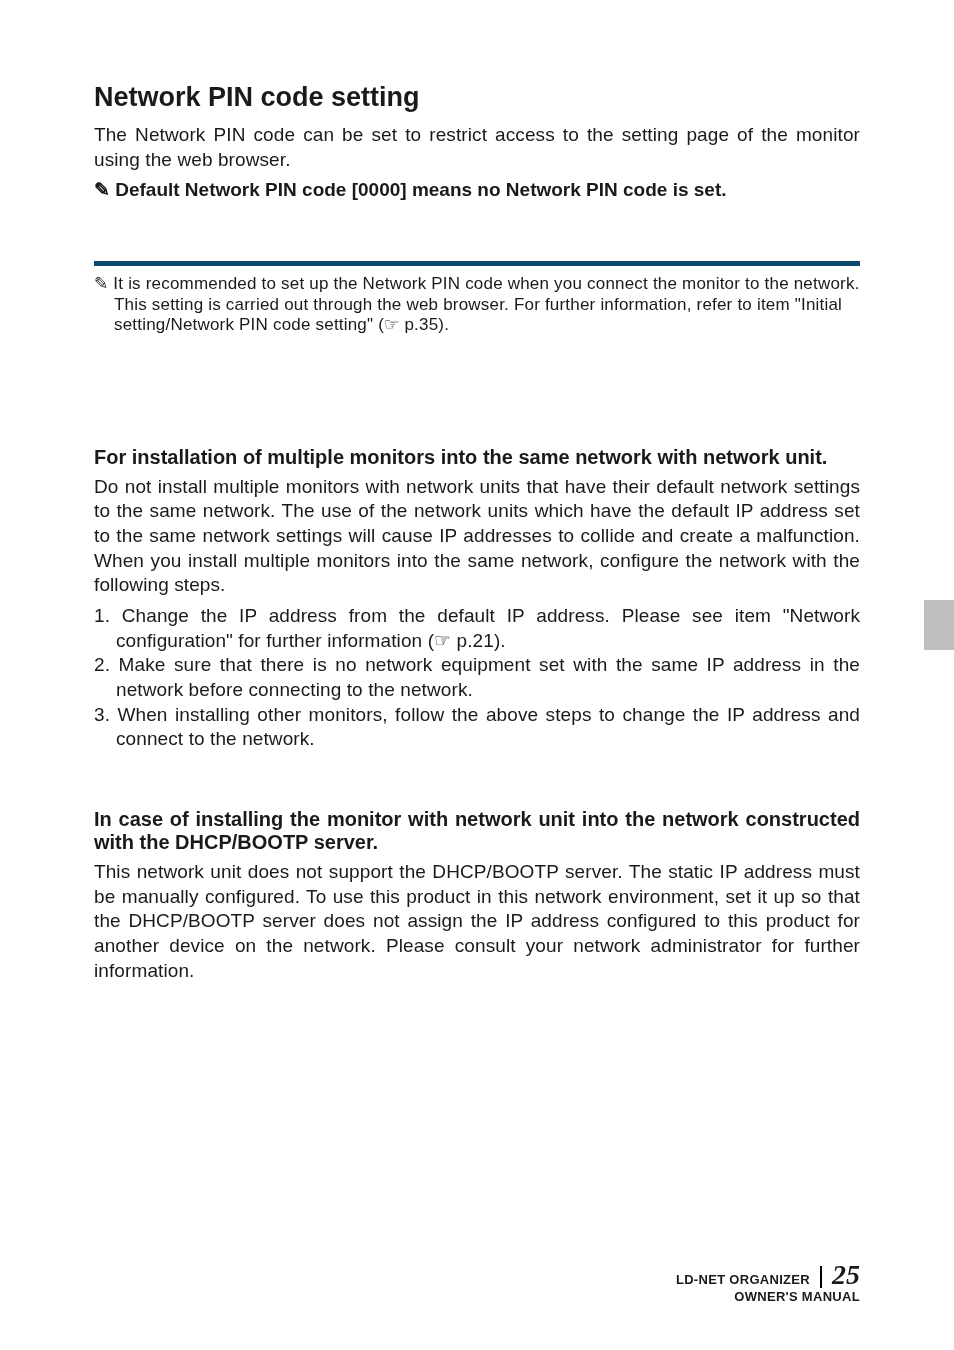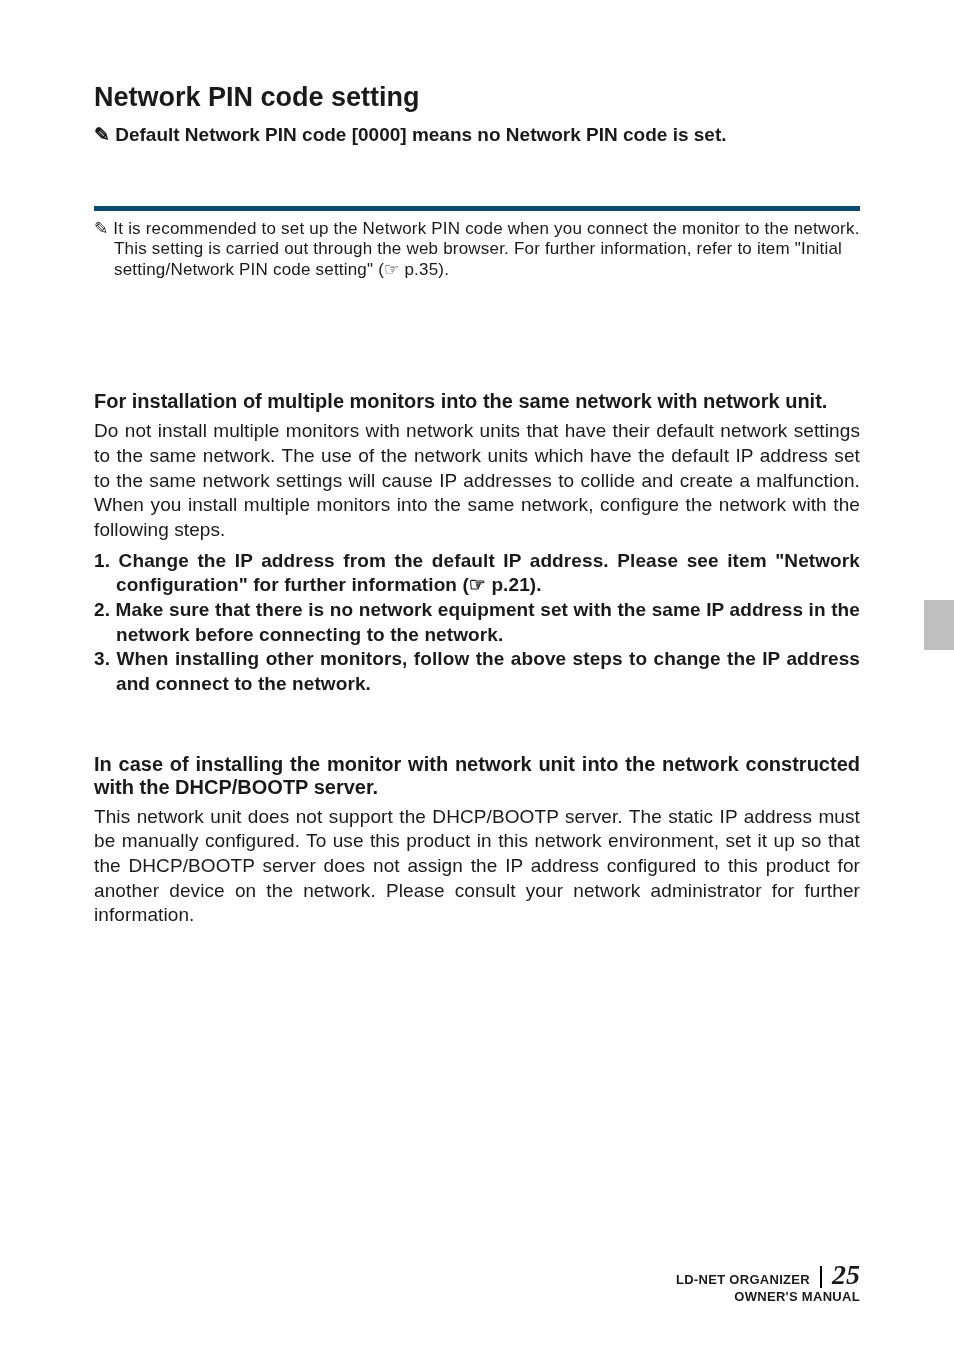--- a/index.html
+++ b/index.html
@@ -62,21 +62,21 @@
     margin-bottom: 48px;
   }
   .h3 {
     font-size: 20px;
     font-weight: 700;
     text-align: justify;
     margin-bottom: 6px;
   }
   .numbered {
     font-size: 19px;
-    font-weight: 700;
+    font-weight: 400;
     line-height: 1.3;
     text-align: justify;
     padding-left: 22px;
     text-indent: -22px;
     letter-spacing: 0.1px;
   }
   .spacer-mid { height: 56px; }
   .section-tab {
     position: absolute;
     right: 0;
@@ -127,20 +127,21 @@
 </style>
 </head>
 <body>
 
 <div class="section-tab"></div>
 
 <div class="page">
 
 
   <div class="h1">Network PIN code setting</div>
+  <div class="body-text">The Network PIN code can be set to restrict access to the setting page of the monitor using the web browser.</div>
   <div class="emphasis-line">✎ Default Network PIN code [0000] means no Network PIN code is set.</div>
 
   <div class="note-divider">
     <div class="note-text">✎ It is recommended to set up the Network PIN code when you connect the monitor to the network. This setting is carried out through the web browser. For further information, refer to item "Initial setting/Network PIN code setting" (☞ p.35).</div>
   </div>
 
   <div class="gap-large"></div>
 
 
   <div class="h3">For installation of multiple monitors into the same network with network unit.</div>

